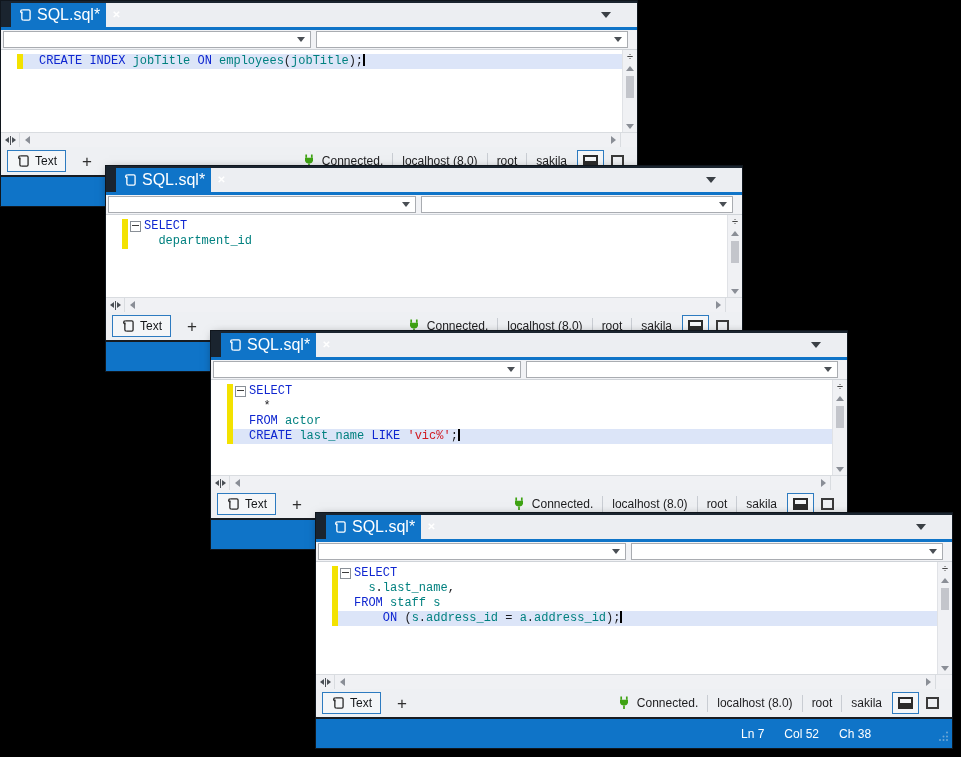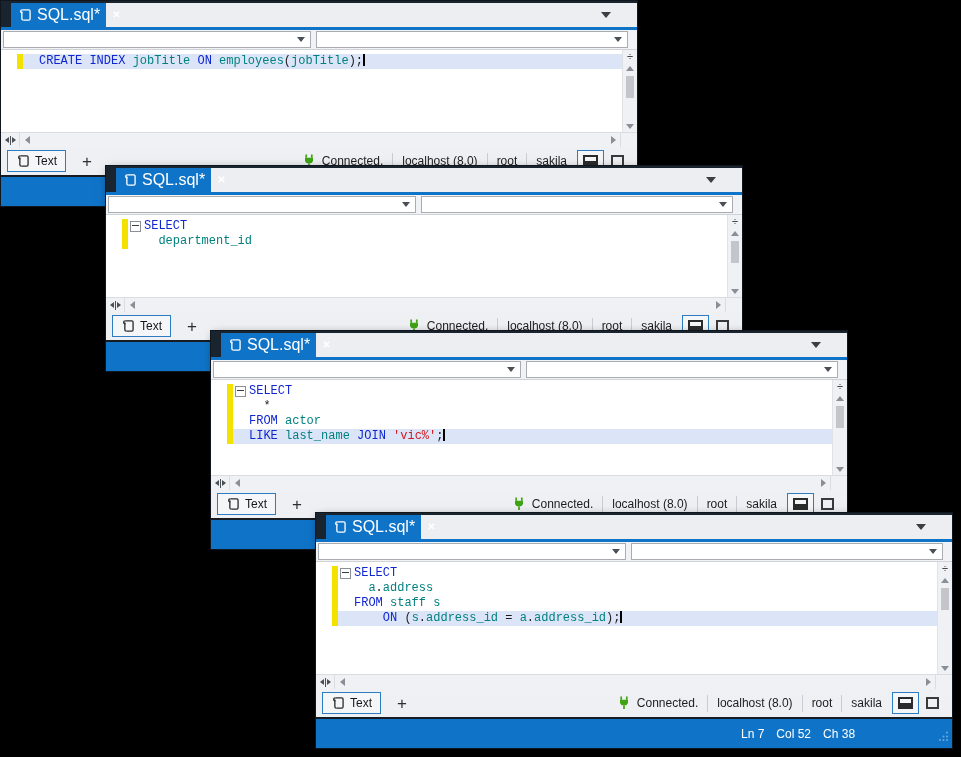--- a/index.html
+++ b/index.html
@@ -82,21 +82,21 @@
   .plug{display:inline-flex;margin-right:7px;}
   .pane-btn{width:27px;height:22px;display:flex;align-items:center;justify-content:center;box-sizing:border-box;}
   .pane-btn.sel{border:1px solid #2d7bc0;background:#f4f6f8;}
   .pane-glyph-bottom{width:15px;height:12px;border:2px solid #2b2b2b;position:relative;box-sizing:border-box;}
   .pane-glyph-bottom::after{content:'';position:absolute;left:0;right:0;bottom:0;height:4px;background:#2b2b2b;}
   .pane-glyph-empty{width:13px;height:12px;border:2px solid #3a3a3a;box-sizing:border-box;}
 
   
   .statusbar{height:29px;background:#0f74c8;border-top:2px solid #171c22;display:flex;align-items:center;
              color:#fff;font-size:12px;position:relative;}
-  .caret-status{display:flex;gap:12px;margin-left:425px;}
+  .caret-status{display:flex;gap:20px;margin-left:425px;}
   .grip{position:absolute;right:3px;bottom:3px;}
 </style>
 </head>
 <body>
 
 <div id="stage">
     <div class="window" style="left: 0px; top: 0px; z-index: 10;">
 
     <div class="tabbar">
       <div class="tab-well"></div>
@@ -405,21 +405,21 @@
             <span class="line-rest">
               <span class="fold hidden"></span>
               <span class="code"><span class="tk-kw">FROM</span><span class="tk-pn"> </span><span class="tk-id">actor</span></span>
             </span>
           </div>
           <div class="code-line current">
             <span class="gutter"></span>
             <span class="change-bar"></span>
             <span class="line-rest">
               <span class="fold hidden"></span>
-              <span class="code"><span class="tk-kw">LIKE</span><span class="tk-pn"> </span><span class="tk-id">last_name</span><span class="tk-pn"> </span><span class="tk-kw">JOIN</span><span class="tk-pn"> </span><span class="tk-st">'vic%'</span><span class="tk-pn">;</span><span class="caret"></span></span>
+              <span class="code"><span class="tk-kw">CREATE</span><span class="tk-pn"> </span><span class="tk-id">last_name</span><span class="tk-pn"> </span><span class="tk-kw">LIKE</span><span class="tk-pn"> </span><span class="tk-st">'vic%'</span><span class="tk-pn">;</span><span class="caret"></span></span>
             </span>
           </div>
         </div>
       <div class="vscroll">
         <div class="vsplit">÷</div>
         <div class="sbtn">
             <span class="tri-up"></span>
           </div>
         <div class="vthumb"></div>
         <div class="vspacer"></div>
@@ -537,21 +537,21 @@
             <span class="line-rest">
               <span class="fold"></span>
               <span class="code"><span class="tk-kw">SELECT</span></span>
             </span>
           </div>
           <div class="code-line">
             <span class="gutter"></span>
             <span class="change-bar"></span>
             <span class="line-rest">
               <span class="fold hidden"></span>
-              <span class="code"><span class="tk-pn">  </span><span class="tk-id">a</span><span class="tk-pn">.</span><span class="tk-id">address</span></span>
+              <span class="code"><span class="tk-pn">  </span><span class="tk-id">s</span><span class="tk-pn">.</span><span class="tk-id">last_name</span><span class="tk-pn">,</span></span>
             </span>
           </div>
           <div class="code-line">
             <span class="gutter"></span>
             <span class="change-bar"></span>
             <span class="line-rest">
               <span class="fold hidden"></span>
               <span class="code"><span class="tk-kw">FROM</span><span class="tk-pn"> </span><span class="tk-id">staff</span><span class="tk-pn"> </span><span class="tk-id">s</span></span>
             </span>
           </div>

